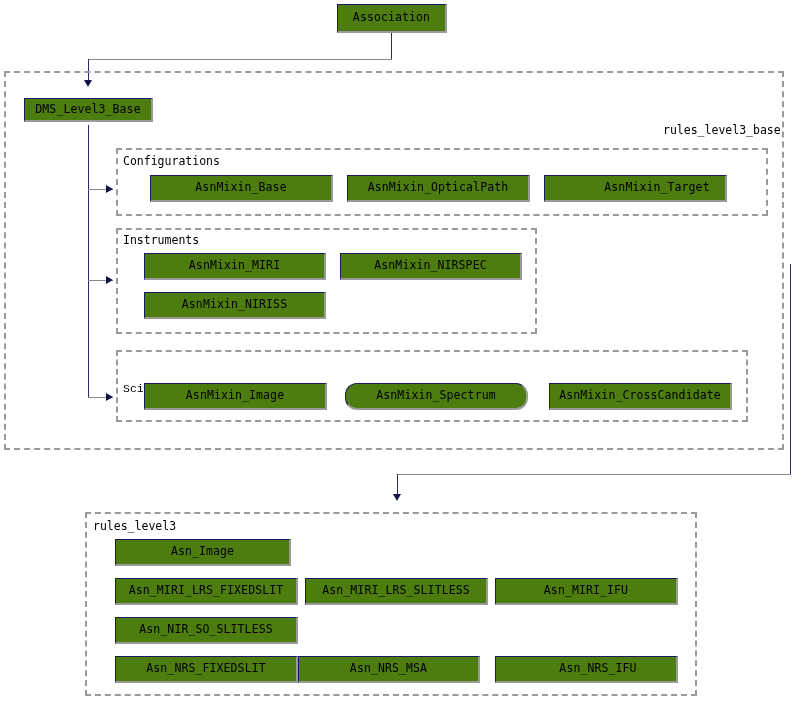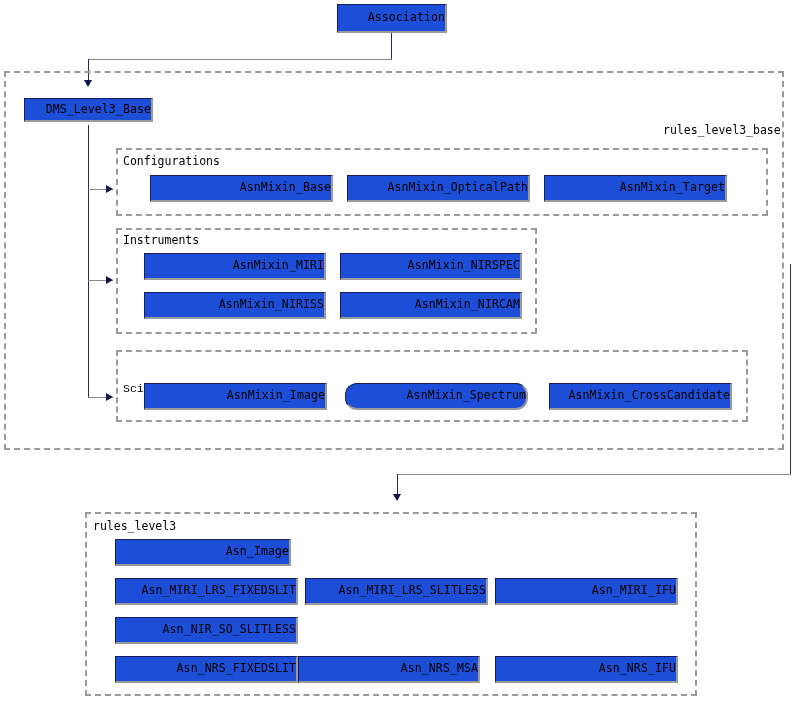--- a/index.html
+++ b/index.html
@@ -20,28 +20,28 @@
     position: absolute;
     left: 0; top: 0;
     width: 806px;
     height: 703px;
   }
 
   
   .node {
     position: absolute;
     box-sizing: border-box;
-    background: #1d4ed8;
+    background: #4d7c0f;
     border-top: 1px solid #1a1a5e;
     border-left: 1px solid #1a1a5e;
     border-right: 2px solid #9a9a9a;
     border-bottom: 2px solid #9a9a9a;
     display: flex;
     align-items: center;
-    justify-content: flex-end;
+    justify-content: center;
     font-size: 11.5px;
     line-height: 1;
     letter-spacing: 0.1px;
     white-space: nowrap;
     color: #000000;
   }
 
   
   .cluster {
     position: absolute;
@@ -133,23 +133,20 @@
 
   <div class="node" style="left:144px; top:253px; width:182px; height:27px;">
     <span>AsnMixin_MIRI</span>
   </div>
   <div class="node" style="left:340px; top:253px; width:182px; height:27px;">
     <span>AsnMixin_NIRSPEC</span>
   </div>
   <div class="node" style="left:144px; top:292px; width:182px; height:27px;">
     <span>AsnMixin_NIRISS</span>
   </div>
-  <div class="node" style="left:340px; top:292px; width:182px; height:27px;">
-    <span>AsnMixin_NIRCAM</span>
-  </div>
 
   <div class="cluster" style="left:116px; top:350px; width:632px; height:72px;"></div>
   <div class="cluster-label" style="left:123px; top:383px;font-family:Liberation Mono, monospace;">Science</div>
 
   <div class="node" style="left:144px; top:383px; width:183px; height:27px;">
     <span>AsnMixin_Image</span>
   </div>
   <div class="node" style="left:345px; top:383px; width:183px; height:27px;border-radius:12px;">
     <span>AsnMixin_Spectrum</span>
   </div>

